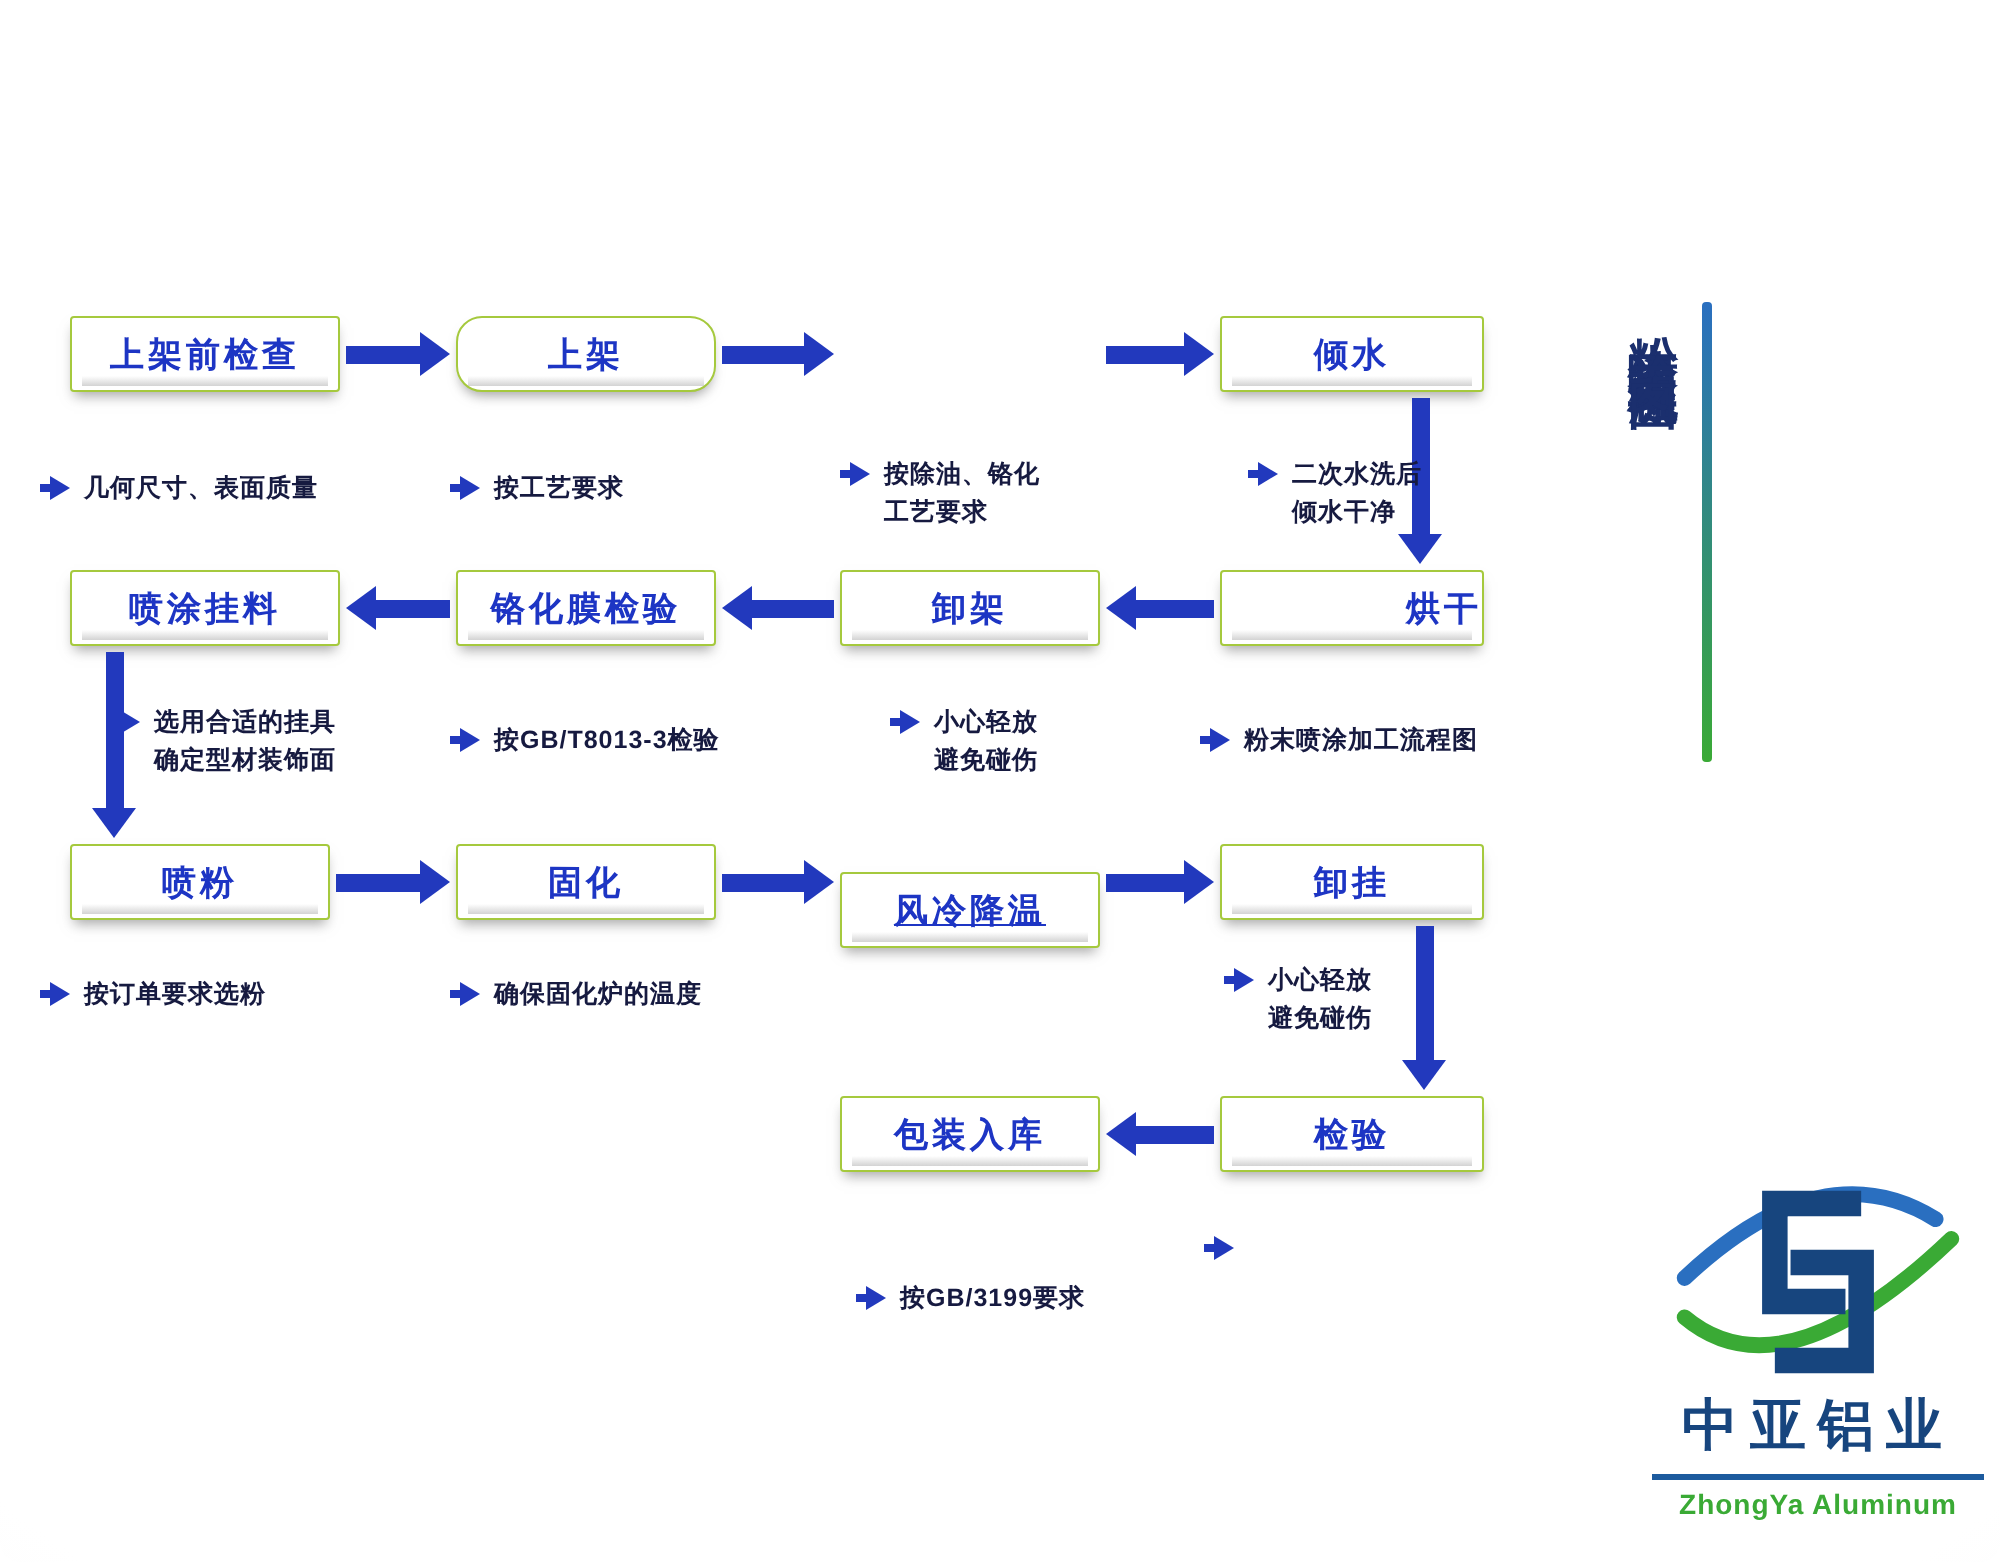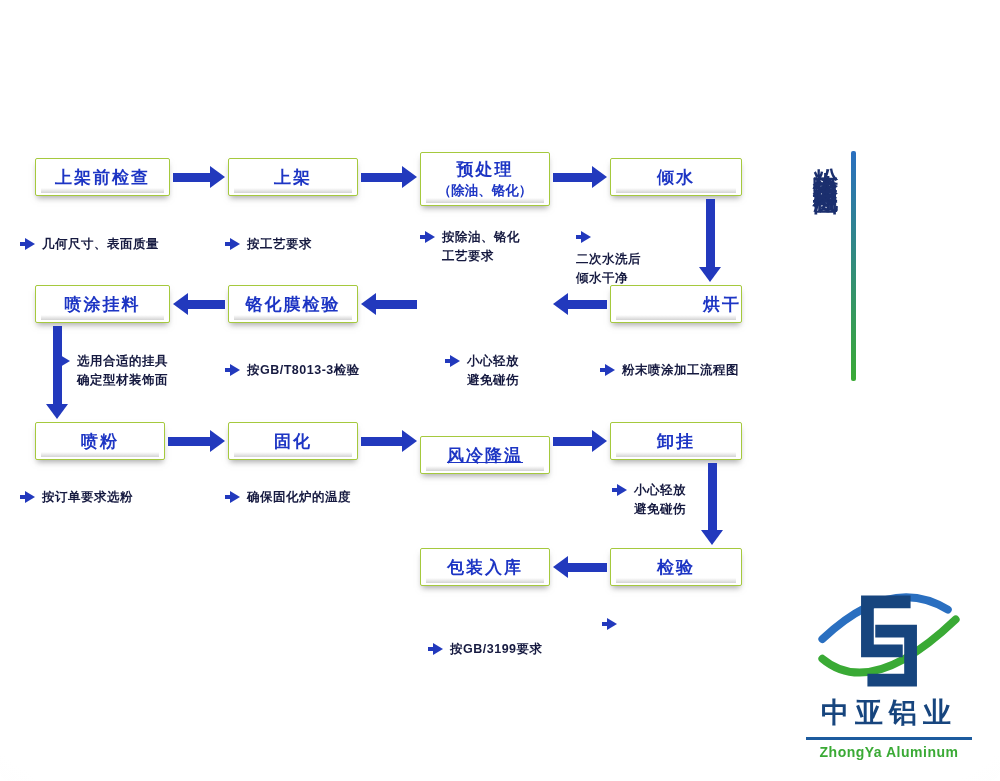--- a/index.html
+++ b/index.html
@@ -51,54 +51,53 @@
     position:absolute; left:810px; top:148px;
     writing-mode:vertical-rl; text-orientation:upright;
     font-size:25px; font-weight:bold; color:var(--title-navy,#1b2f6e); letter-spacing:3px;
   }
   .title-bar {
     position:absolute; left:851px; top:151px; width:5px; height:230px; border-radius:2px;
     background:linear-gradient(180deg, var(--accent-blue,#2a6fc0) 0%, var(--logo-green,#3aaa35) 100%);
   }
 
   
-  .logo-block { position:absolute; left:804px; top:590px; width:170px; text-align:center; }
+  .logo-block { position:absolute; left:824px; top:590px; width:170px; text-align:center; }
   .logo-mark { display:block; width:160px; height:102px; margin:0 auto; }
   .arc-green { fill:none; stroke:var(--logo-green,#3aaa35); stroke-width:8; stroke-linecap:round; }
   .arc-blue  { fill:none; stroke:var(--accent-blue,#2a6fc0); stroke-width:8; stroke-linecap:round; }
   .glyph     { fill:none; stroke:var(--logo-blue,#17457e); stroke-width:13; }
   .logo-cn { font-size:28px; font-weight:bold; color:var(--logo-blue,#17457e); letter-spacing:6px; margin-top:2px; }
   .logo-divider { height:3px; background:var(--divider-blue,#1d5b9e); margin:5px 2px 4px; }
   .logo-en { font-size:14px; font-weight:bold; color:var(--logo-green,#3aaa35); letter-spacing:.5px; }
 </style>
 </head>
 <body>
 
 <div class="canvas">
 
   <div class="node" style="left:35px;top:158px;width:135px;height:38px;">
     <span class="node-label">上架前检查</span>
   </div>
-  <div class="node" style="left:228px;top:158px;width:130px;height:38px;">
+  <div class="node" style="left:228px;top:158px;width:130px;height:38px;border-radius:13px;">
     <span class="node-label">上架</span>
-  </div>
-  <div class="node" style="left:420px;top:152px;width:130px;height:54px;">
-    <span class="node-label">预处理</span>
-    <span class="node-sublabel">（除油、铬化）</span>
   </div>
   <div class="node" style="left:610px;top:158px;width:132px;height:38px;">
     <span class="node-label">倾水</span>
   </div>
 
   <div class="node" style="left:35px;top:285px;width:135px;height:38px;">
     <span class="node-label">喷涂挂料</span>
   </div>
   <div class="node" style="left:228px;top:285px;width:130px;height:38px;">
     <span class="node-label">铬化膜检验</span>
   </div>
+  <div class="node" style="left:420px;top:285px;width:130px;height:38px;">
+    <span class="node-label">卸架</span>
+  </div>
   <div class="node" style="left:610px;top:285px;width:132px;height:38px;align-items:flex-end;">
     <span class="node-label">烘干</span>
   </div>
 
   <div class="node" style="left:35px;top:422px;width:130px;height:38px;">
     <span class="node-label">喷粉</span>
   </div>
   <div class="node" style="left:228px;top:422px;width:130px;height:38px;">
     <span class="node-label">固化</span>
   </div>
@@ -179,21 +178,21 @@
   </div>
   <div class="note" style="left:225px;top:235px;">
     <span class="note-icon"></span>
     <span class="note-text">按工艺要求</span>
   </div>
   <div class="note" style="left:420px;top:228px;">
     <span class="note-icon"></span>
     <span class="note-text">按除油、铬化
 工艺要求</span>
   </div>
-  <div class="note" style="left:576px;top:228px;flex-direction:column;">
+  <div class="note" style="left:624px;top:228px;">
     <span class="note-icon"></span>
     <span class="note-text">二次水洗后
 倾水干净</span>
   </div>
   <div class="note" style="left:55px;top:352px;">
     <span class="note-icon"></span>
     <span class="note-text">选用合适的挂具
 确定型材装饰面</span>
   </div>
   <div class="note" style="left:225px;top:361px;">

